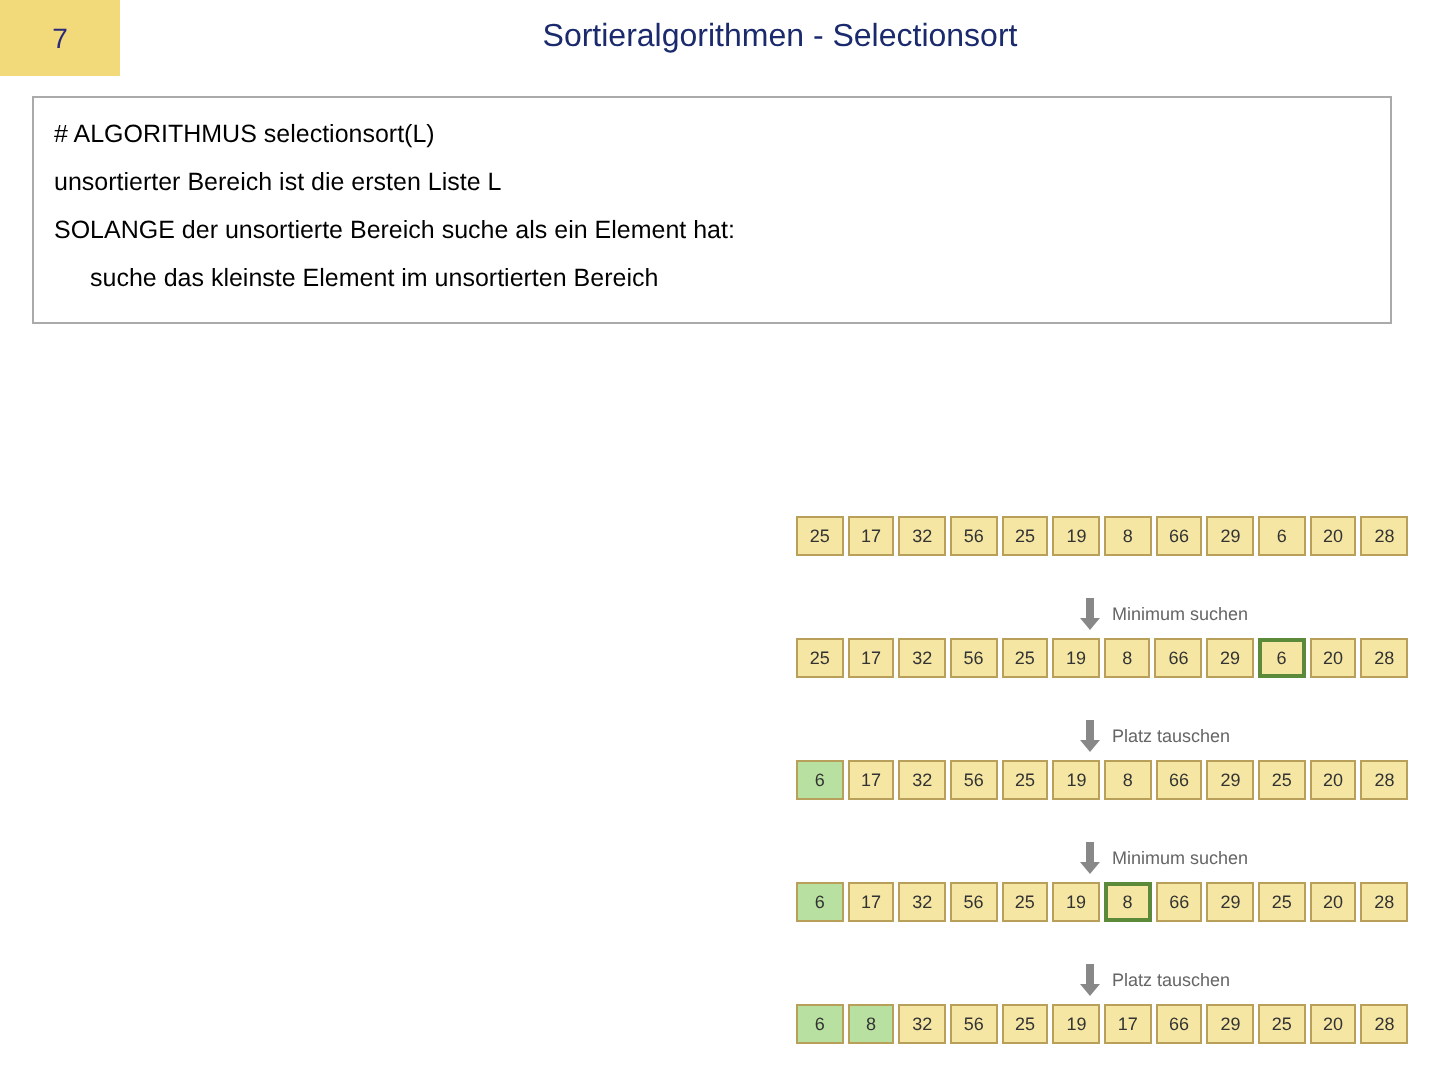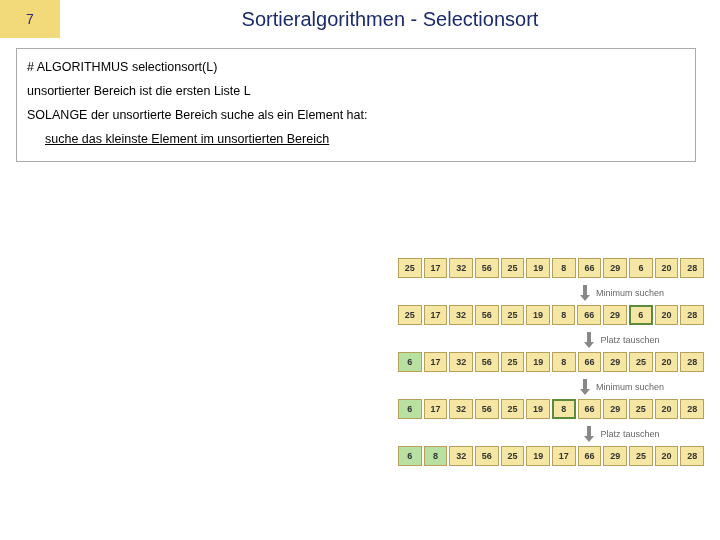--- a/index.html
+++ b/index.html
@@ -25,62 +25,61 @@
     align-items: center;
     justify-content: center;
     font-size: 14px;
     color: #2a2a7a;
   }
   .title {
     flex: 1;
     display: flex;
     align-items: center;
     justify-content: center;
-    font-size: 20px;
+    font-size: 16px;
     color: #1a2a6c;
   }
   .algo-box {
     margin: 10px 24px 0 16px;
     border: 1px solid #aaa;
     padding: 6px 10px 10px 10px;
     background: #fff;
     font-size: 12.5px;
     line-height: 1.6;
   }
   .algo-line { padding: 2px 0; }
-  .indent { padding-left: 18px; text-decoration: underline; }
+  .indent { padding-left: 18px; }
   .diagram {
     position: absolute;
     left: 398px;
     top: 258px;
     width: 306px;
   }
   .row {
     display: flex;
     gap: 2px;
-    margin-bottom: 3px;
-    font-weight: bold;
+    margin-bottom: 17px;
   }
   .cell {
     width: 27px;
     height: 20px;
     border: 1px solid #b8a05a;
     display: flex;
     align-items: center;
     justify-content: center;
     font-size: 9px;
     color: #333;
   }
   .yellow { background: #f5e7a3; }
   .green { background: #b8e0a0; }
   .highlight { border: 2px solid #5a8a3a; }
   .arrow-row {
     display: flex;
     align-items: center;
-    justify-content: center;
+    justify-content: flex-start;
     gap: 4px;
     height: 24px;
     padding-left: 140px;
     color: #666;
     font-size: 9px;
   }
   .arrow-row svg { display: block; }
 </style>
 </head>
 <body>

